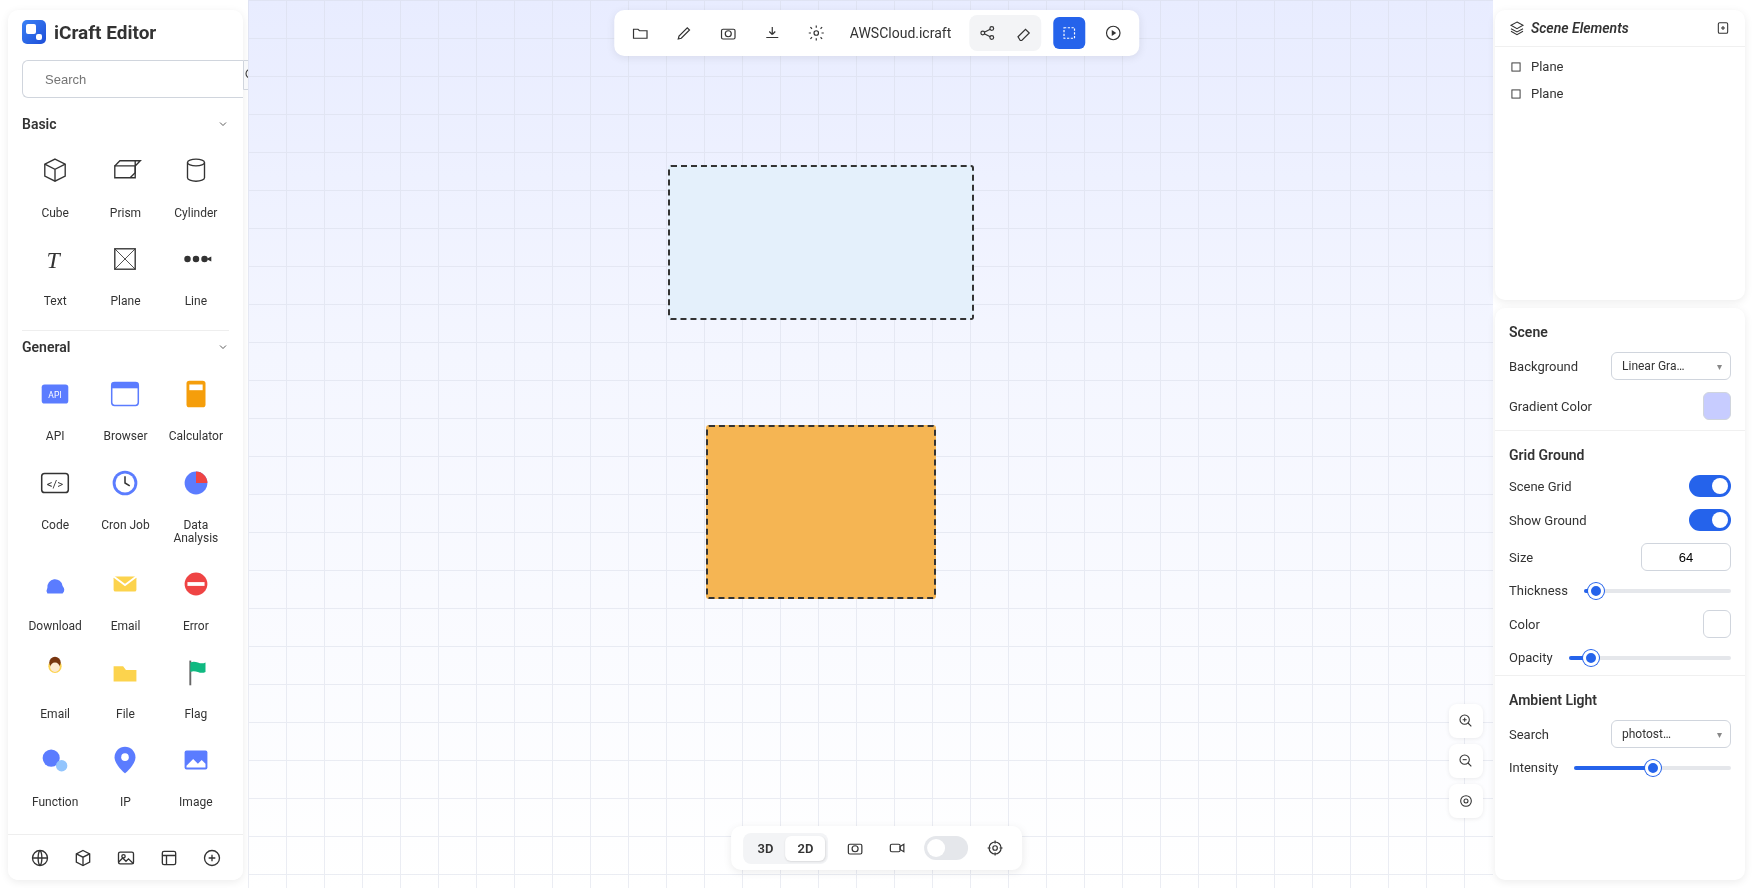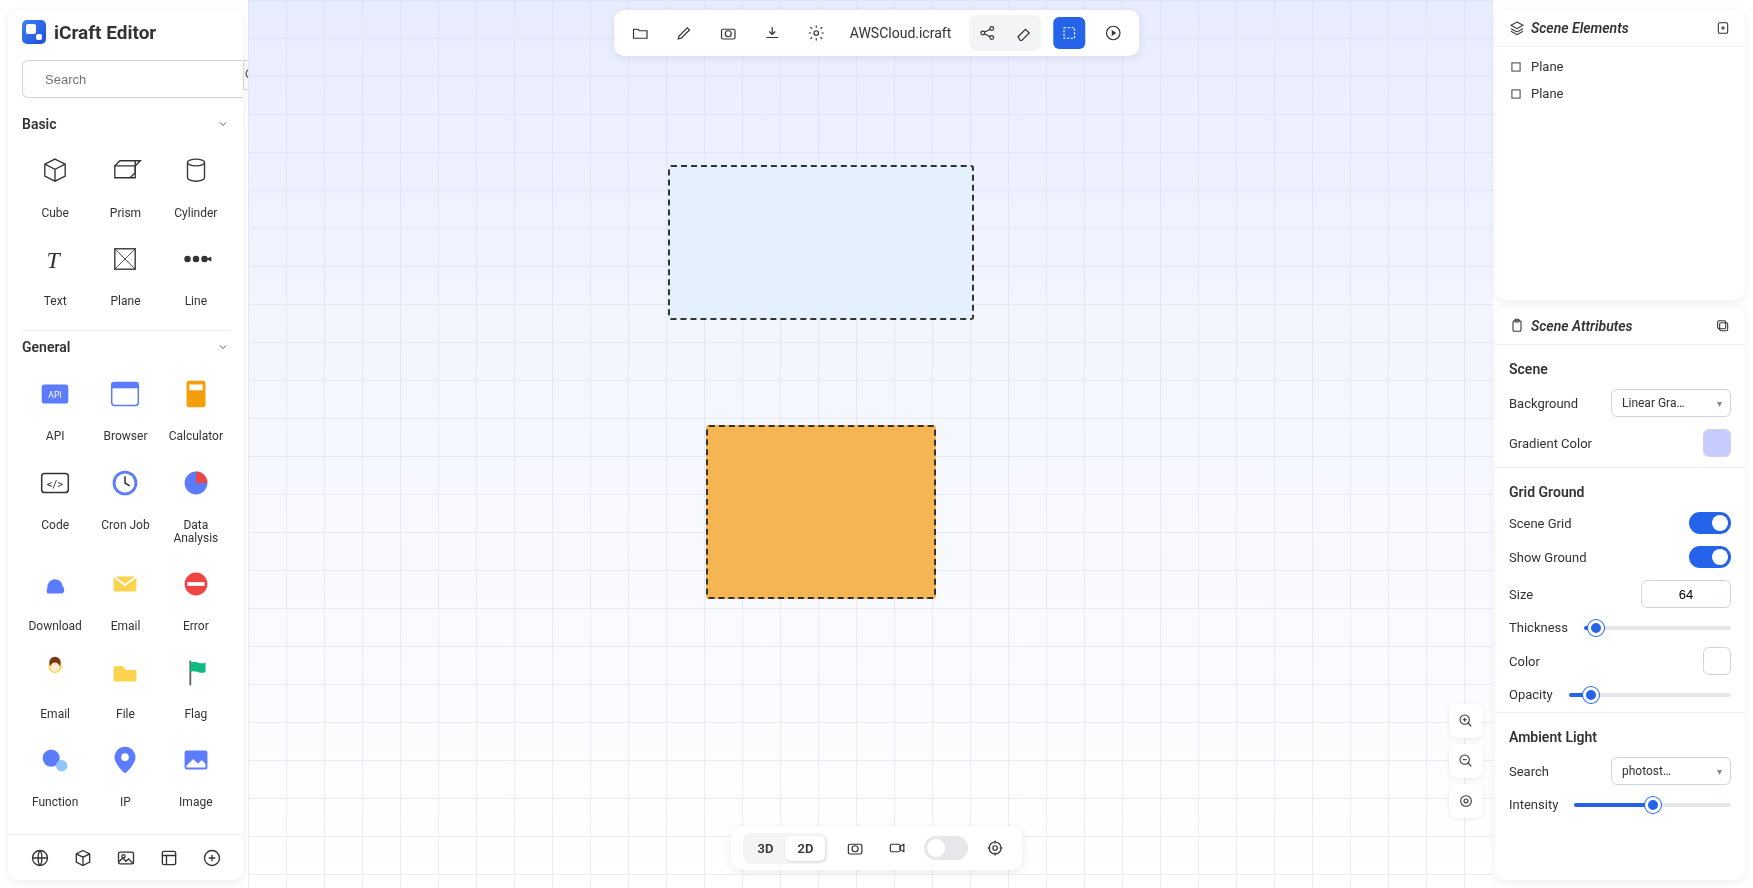--- a/index.html
+++ b/index.html
@@ -643,33 +643,20 @@
       <div class="el-item">
         <svg width="14" height="14" viewBox="0 0 24 24">
             <rect x="5" y="5" width="14" height="14"></rect>
           </svg>
         <span>Plane</span>
       </div>
     </div>
   </div>
 
   <div class="panel-section" style="flex:1;display:flex;flex-direction:column;">
-    <div class="panel-title">
-      <span style="display:flex;align-items:center;gap:6px;">
-        <svg width="16" height="16" viewBox="0 0 24 24">
-            <rect x="6" y="4" width="12" height="16" rx="2"></rect>
-            <rect x="9" y="2" width="6" height="4" rx="1"></rect>
-          </svg>
-        <span>Scene Attributes</span>
-      </span>
-      <svg width="16" height="16" viewBox="0 0 24 24" style="cursor:pointer">
-          <rect x="7" y="7" width="12" height="12" rx="2"></rect>
-          <rect x="4" y="4" width="12" height="12" rx="2"></rect>
-        </svg>
-    </div>
 
     <div class="attr-body">
       <div class="attr-group-title">Scene</div>
       <div class="attr-row">
         <span>Background</span>
         <div class="select">
             <span>Linear Gra…</span>
           </div>
       </div>
       <div class="attr-row">

